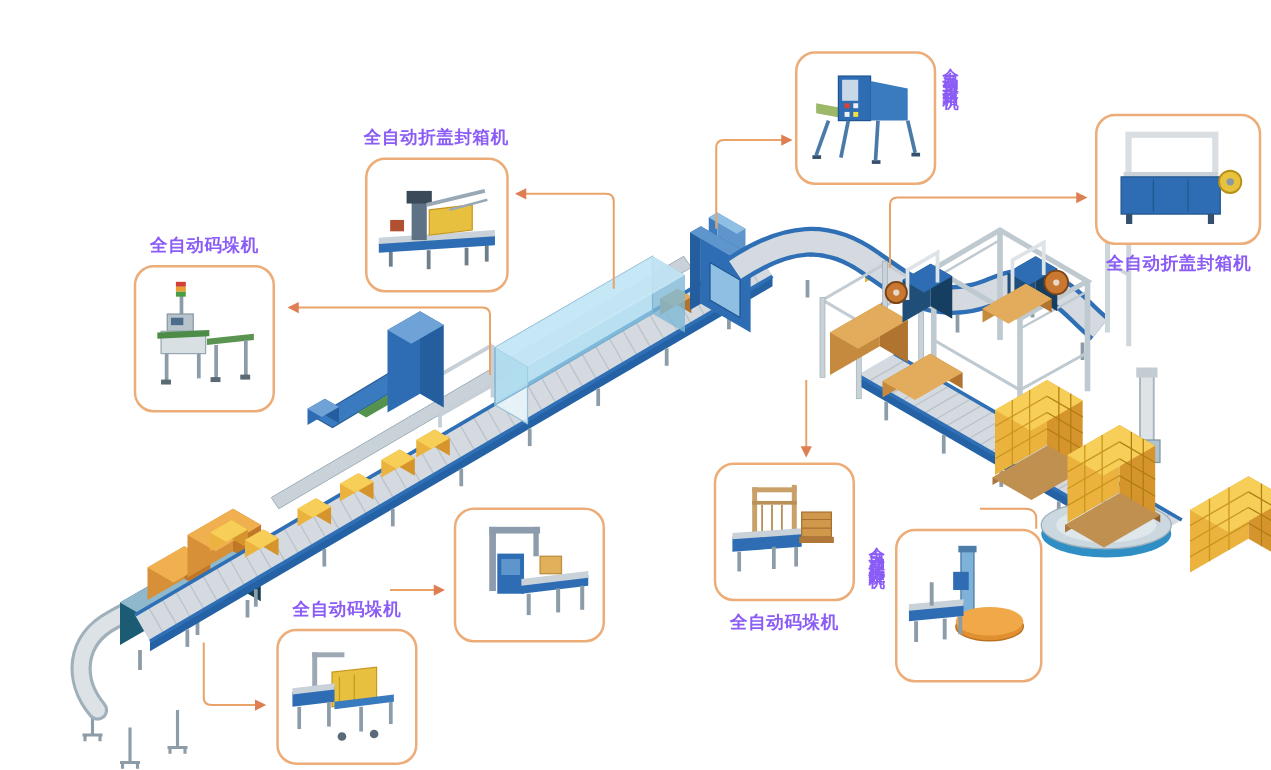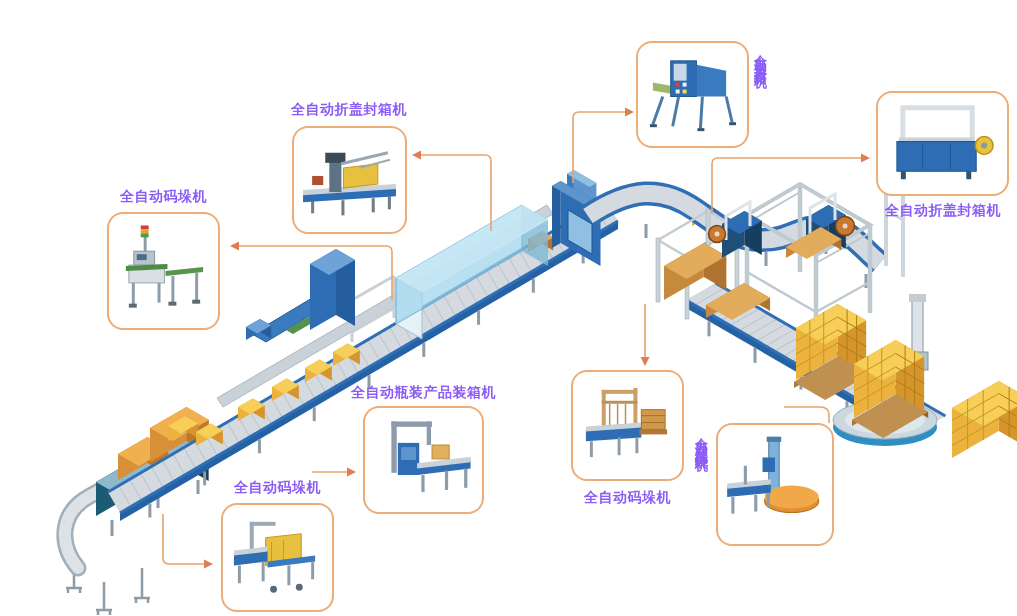--- a/index.html
+++ b/index.html
@@ -427,21 +427,20 @@
     <line x1="40" y1="40" x2="40" y2="66" stroke="#1F5590" stroke-width="1"></line>
     <line x1="68" y1="40" x2="68" y2="66" stroke="#1F5590" stroke-width="1"></line>
     <circle cx="102" cy="42" r="9" fill="#E8C23C" stroke="#B89018" stroke-width="1.5"></circle>
     <circle cx="102" cy="42" r="3" fill="#8898A4"></circle>
     <rect x="18" y="68" width="5" height="8" fill="#34506C"></rect>
         <rect x="84" y="68" width="5" height="8" fill="#34506C"></rect>
   </svg>
 </div>
 <div class="lbl" style="left:869px;top:202px;width:148px;">全自动折盖封箱机</div>
 
-<div class="lbl" style="left:350px;top:384px;width:147px;">全自动瓶装产品装箱机</div>
 <div class="callout" style="left:363px;top:406px;width:121px;height:108px;">
   <svg viewBox="0 0 100 84">
     <rect x="20" y="6" width="5" height="48" fill="#8C9CAC"></rect>
     <rect x="20" y="6" width="38" height="5" fill="#8C9CAC"></rect>
     <rect x="53" y="6" width="4" height="22" fill="#8C9CAC"></rect>
     <rect x="26" y="26" width="20" height="30" fill="#2E6DB4"></rect>
     <rect x="29" y="30" width="14" height="12" fill="#5E95CC"></rect>
     <polygon points="44,48 94,42 94,50 44,56" fill="#2E6DB4"></polygon>
     <polygon points="44,45 94,39 94,44 44,50" fill="#C8D2D8"></polygon>
     <rect x="58" y="28" width="16" height="13" fill="#E0B05A" stroke="#C09040" stroke-width="1"></rect>

